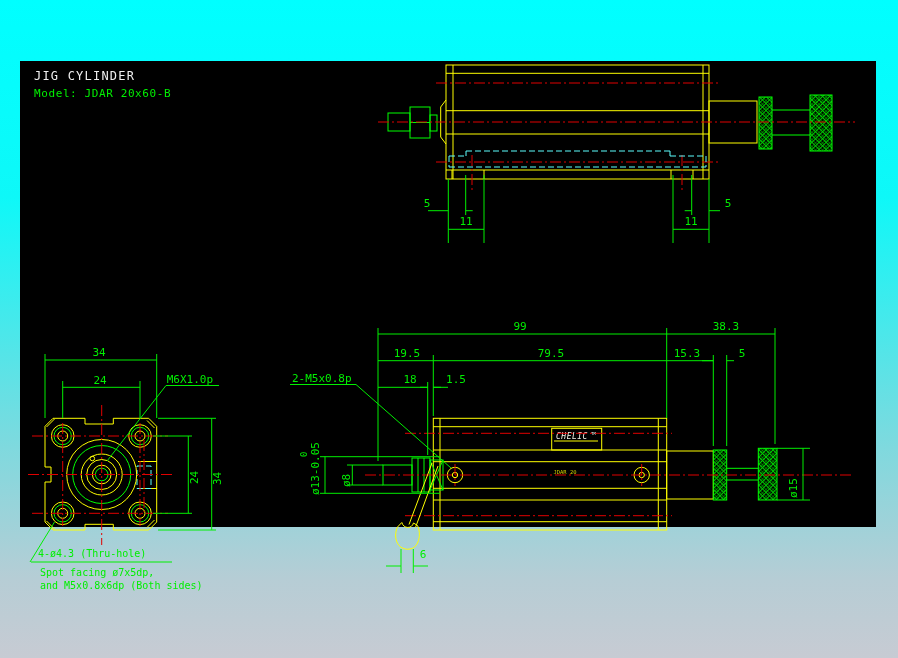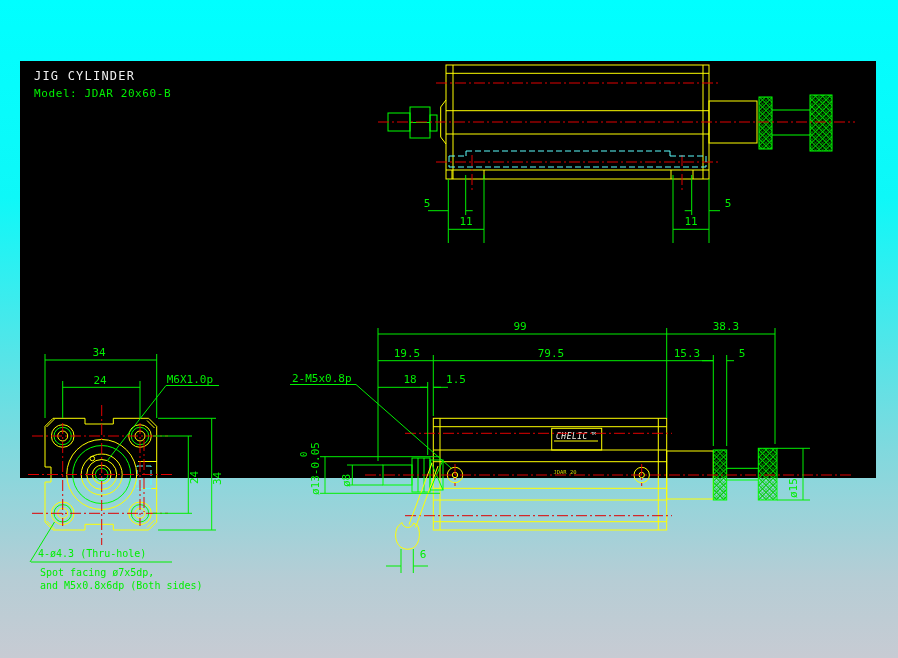--- a/index.html
+++ b/index.html
@@ -1,18 +1,18 @@
 <!DOCTYPE html>
 <html><head>
 <meta charset="utf-8">
 <style>
   html,body{margin:0;padding:0;width:898px;height:658px;overflow:hidden;}
   body{background:linear-gradient(180deg,#00ffff 0%,#0ef8f8 30%,#7fd9de 68%,#b6cdd5 88%,#c7cbd3 100%);
        font-family:"DejaVu Sans Mono","Liberation Mono",monospace;}
-  .canvas{position:absolute;left:20px;top:61px;width:856px;height:417px;background:#000;}
+  .canvas{position:absolute;left:20px;top:61px;width:856px;height:466px;background:#000;}
   svg line,svg path,svg rect,svg circle{fill:none;stroke-width:1;}
   .ly{stroke:#ffff00;}
   .lg{stroke:#00ef00;}
   .lp{stroke:#00ff00;}
   .lr{stroke:#e00000;stroke-dasharray:11 3 2 3;}
   .lc{stroke:#5cffff;stroke-dasharray:6 3;}
   .knurl{fill:url(#knurl);stroke:#00ff00;}
   text{font-family:"DejaVu Sans Mono","Liberation Mono",monospace;}
   .tg{fill:#00ef00;font-size:11px;}
   .tn{fill:#00ef00;font-size:10px;}

